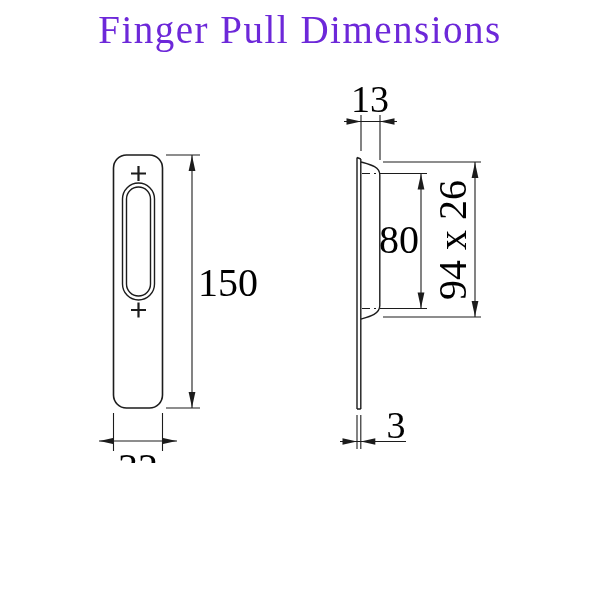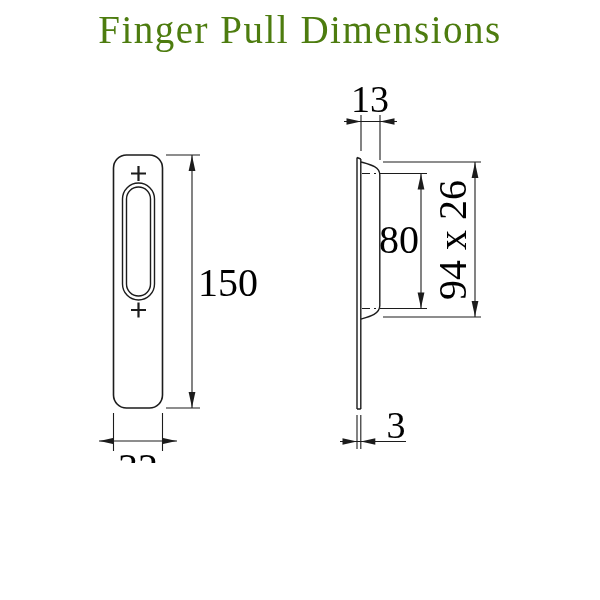--- a/index.html
+++ b/index.html
@@ -2,21 +2,21 @@
 <html><head>
 <meta charset="utf-8">
 <style>
   html, body { margin: 0; padding: 0; background: #ffffff; }
   .page {
     position: relative;
     width: 600px;
     height: 463px;
     background: #ffffff;
     font-family: "Liberation Serif", "DejaVu Serif", serif;
-    color: #4d7c0f;
+    color: #6d28d9;
     overflow: hidden;
   }
   .title {
     position: absolute;
     top: 9px;
     left: 0;
     width: 600px;
     text-align: center;
     font-size: 39px;
     line-height: 1.1;

